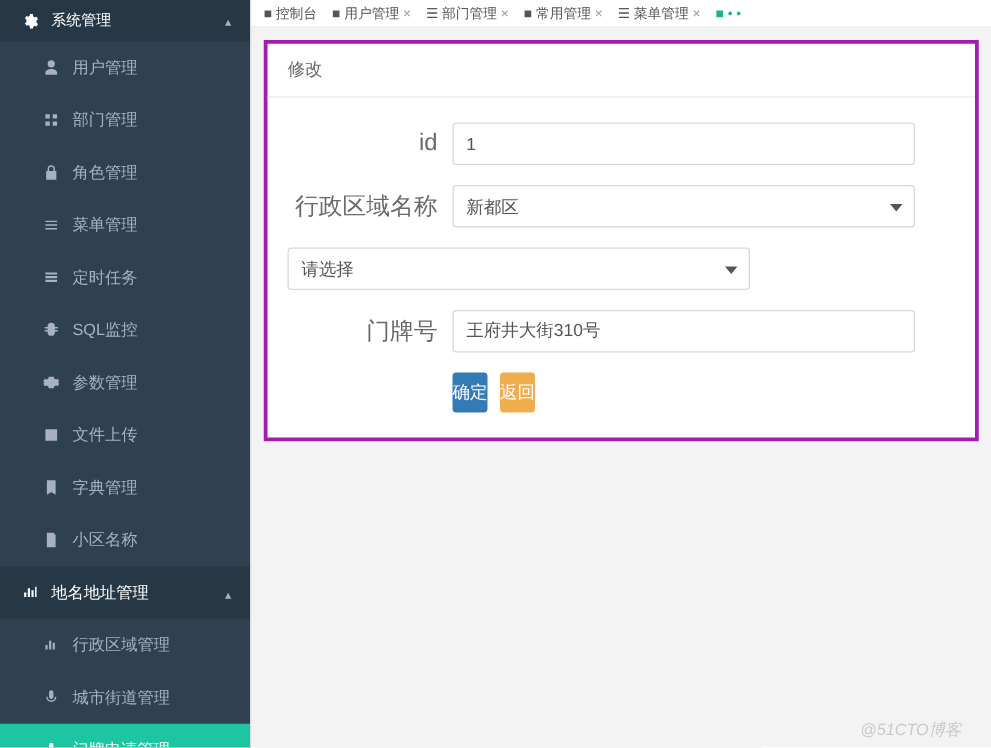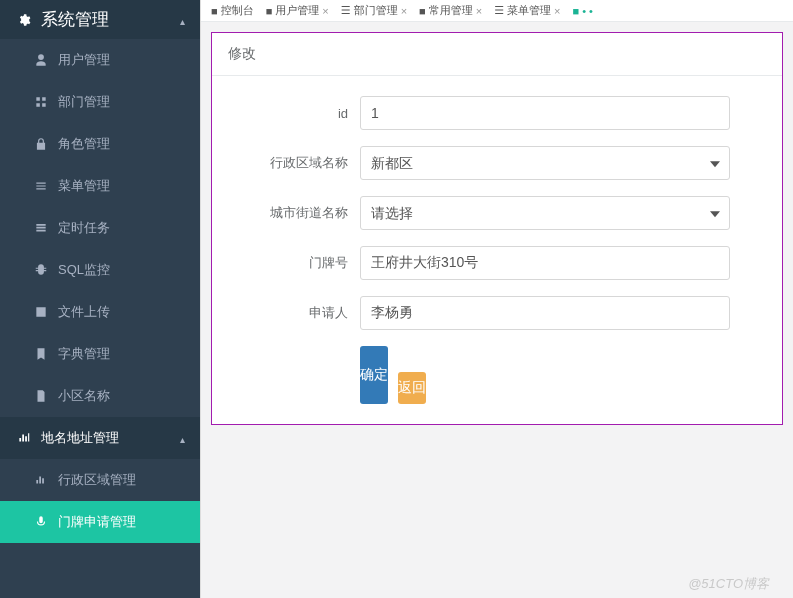--- a/index.html
+++ b/index.html
@@ -21,21 +21,21 @@
       overflow: hidden;
       border-right: 1px solid #ddd;
     }
     .side-header {
       background: #263846;
       color: #fff;
       padding: 8px 15px;
       display: flex;
       align-items: center;
       justify-content: space-between;
-      font-size: 17px;
+      font-size: 12px;
       cursor: pointer;
     }
     .side-header.dark { background: #263846; }
     .side-group-title {
       background: #263846;
       color: #fff;
       padding: 12px 15px;
       display: flex;
       align-items: center;
       justify-content: space-between;
@@ -88,42 +88,42 @@
       display: flex;
       align-items: center;
       gap: 3px;
       color: #555;
     }
     .tab-frag.teal { color: #1ab394; }
     .tab-close { font-size: 11px; color: #999; }
     .panel {
       margin: 10px;
       background: #fff;
-      border: 1px solid #a21caf;
+      border: 3px solid #a21caf;
     }
     .panel-header {
       padding: 12px 16px;
       border-bottom: 1px solid #e7eaec;
       font-size: 14px;
       color: #676a6c;
     }
     .panel-body {
       padding: 20px 16px 20px 16px;
     }
     .form-row {
       display: flex;
       align-items: center;
       margin-bottom: 16px;
     }
     .form-label {
       width: 120px;
       text-align: right;
       margin-right: 12px;
       color: #676a6c;
-      font-size: 13px;
+      font-size: 19px;
     }
     .form-control, .form-select {
       flex: 0 0 370px;
       height: 34px;
       padding: 5px 10px;
       border: 1px solid #d7d7d7;
       border-radius: 3px;
       font-size: 14px;
       color: #555;
       background: #fff;
@@ -157,21 +157,21 @@
     }
     .btn {
       padding: 7px 0;
       border-radius: 3px;
       border: none;
       color: #fff;
       font-size: 14px;
       cursor: pointer;
     }
     .btn-primary { background: #337ab7; }
-    .btn-warning { background: #f0ad4e; margin-top: 26px; }
+    .btn-warning { background: #f0ad4e; }
     .watermark {
       position: absolute;
       right: 24px;
       bottom: 5px;
       color: #c9c9c9;
       font-size: 13px;
       font-style: italic;
     }
     svg { width: 14px; height: 14px; fill: currentColor; }
   </style>
@@ -237,20 +237,28 @@
       <span class="icon">
           <svg viewBox="0 0 24 24">
             <path d="M12 2a5 5 0 0 0-5 5v1H3v2h4v2H3v2h4v1a5 5 0 0 0 10 0v-1h4v-2h-4v-2h4V8h-4V7a5 5 0 0 0-5-5z"></path>
           </svg>
         </span>
       <span>SQL监控</span>
     </div>
     <div class="side-item">
       <span class="icon">
           <svg viewBox="0 0 24 24">
+            <path d="M12 8a4 4 0 1 0 0 8 4 4 0 0 0 0-8zm9 4l2-1.5-2-3.5-2.3.9A8 8 0 0 0 16 6.6L15.5 4h-7L8 6.6A8 8 0 0 0 5.3 7.9L3 7 1 10.5 3 12l-2 1.5 2 3.5 2.3-.9A8 8 0 0 0 8 17.4L8.5 20h7L16 17.4a8 8 0 0 0 2.7-1.3L21 17l2-3.5z"></path>
+          </svg>
+        </span>
+      <span>参数管理</span>
+    </div>
+    <div class="side-item">
+      <span class="icon">
+          <svg viewBox="0 0 24 24">
             <path d="M4 4h16v16H4zM6 18l4-5 3 4 2-3 3 4z"></path>
           </svg>
         </span>
       <span>文件上传</span>
     </div>
     <div class="side-item">
       <span class="icon">
           <svg viewBox="0 0 24 24">
             <path d="M6 2h12v20l-6-4-6 4z"></path>
           </svg>
@@ -278,20 +286,28 @@
       <span class="arrow-up"></span>
     </div>
     <div class="side-item">
       <span class="icon">
           <svg viewBox="0 0 24 24">
             <path d="M4 18h3v-6H4zm5 0h3V6H9zm5 0h3v-9h-3z"></path>
           </svg>
         </span>
       <span>行政区域管理</span>
     </div>
+    <div class="side-item">
+      <span class="icon">
+          <svg viewBox="0 0 24 24">
+            <path d="M12 2a3 3 0 0 0-3 3v6a3 3 0 1 0 6 0V5a3 3 0 0 0-3-3zm-7 9a7 7 0 0 0 14 0h-2a5 5 0 0 1-10 0z"></path>
+          </svg>
+        </span>
+      <span>城市街道管理</span>
+    </div>
     <div class="side-item active">
       <span class="icon">
           <svg viewBox="0 0 24 24">
             <path d="M12 2a3 3 0 0 0-3 3v6a3 3 0 1 0 6 0V5a3 3 0 0 0-3-3zm-7 9a7 7 0 0 0 14 0h-2a5 5 0 0 1-10 0z"></path>
           </svg>
         </span>
       <span>门牌申请管理</span>
     </div>
   </aside>
 
@@ -317,38 +333,33 @@
         <div class="form-row">
           <label class="form-label">行政区域名称</label>
           <div class="select-wrap">
             <select class="form-select">
               <option>新都区</option>
             </select>
           </div>
         </div>
 
         <div class="form-row">
-          <label class="form-label">城市街道名称</label>
           <div class="select-wrap">
             <select class="form-select">
               <option>请选择</option>
             </select>
           </div>
         </div>
 
 
         <div class="form-row">
           <label class="form-label">门牌号</label>
           <input class="form-control" value="王府井大街310号" style="">
         </div>
 
-        <div class="form-row">
-          <label class="form-label">申请人</label>
-          <input class="form-control" value="李杨勇" style="">
-        </div>
 
         <div class="btn-row">
           <button class="btn btn-primary">确定</button>
           <button class="btn btn-warning">返回</button>
         </div>
 
       </div>
     </div>
 
     <div class="watermark">@51CTO博客</div>

